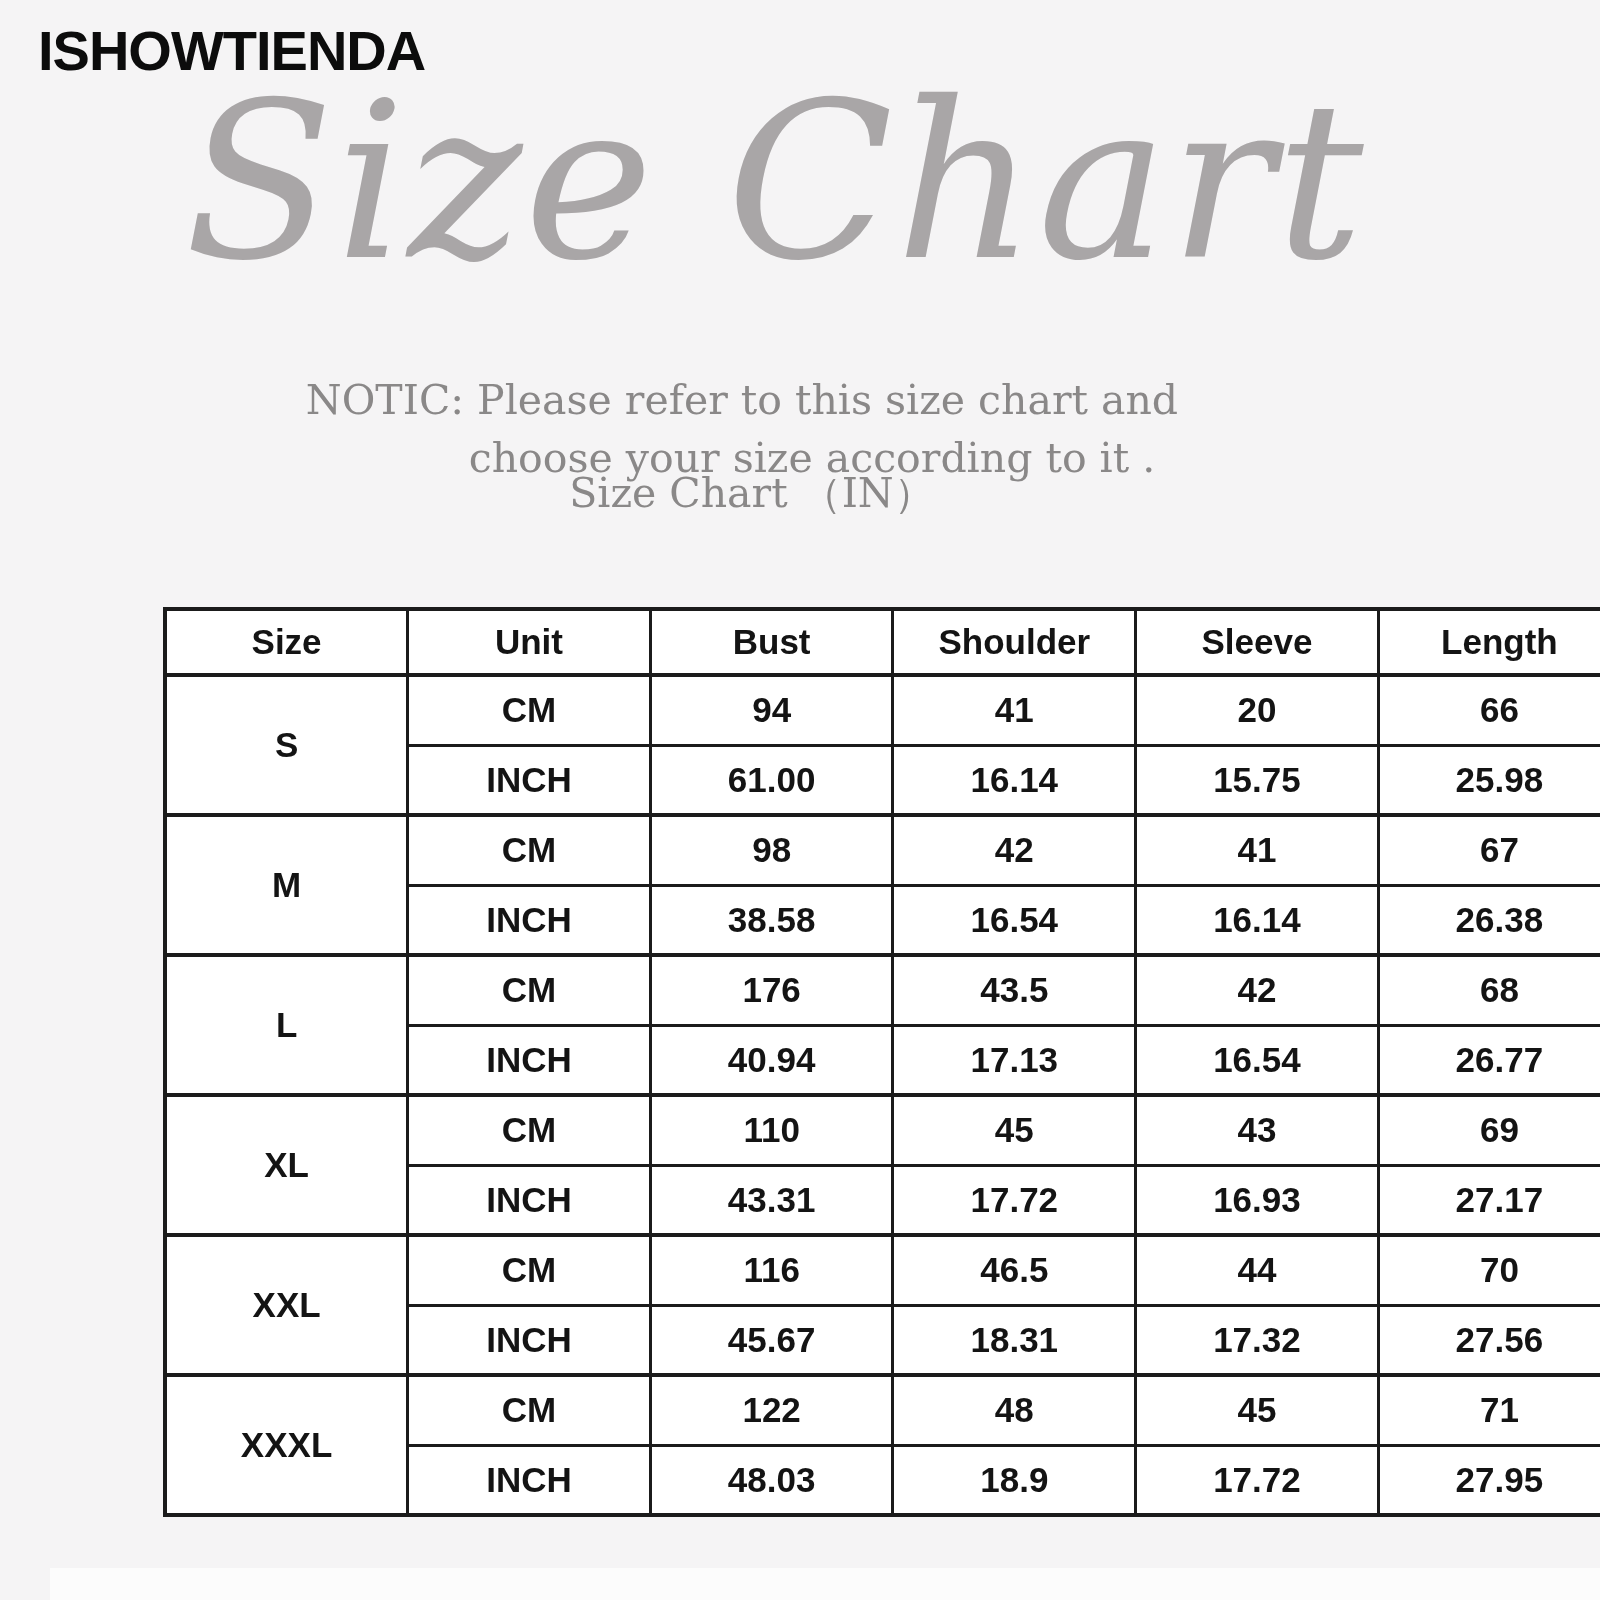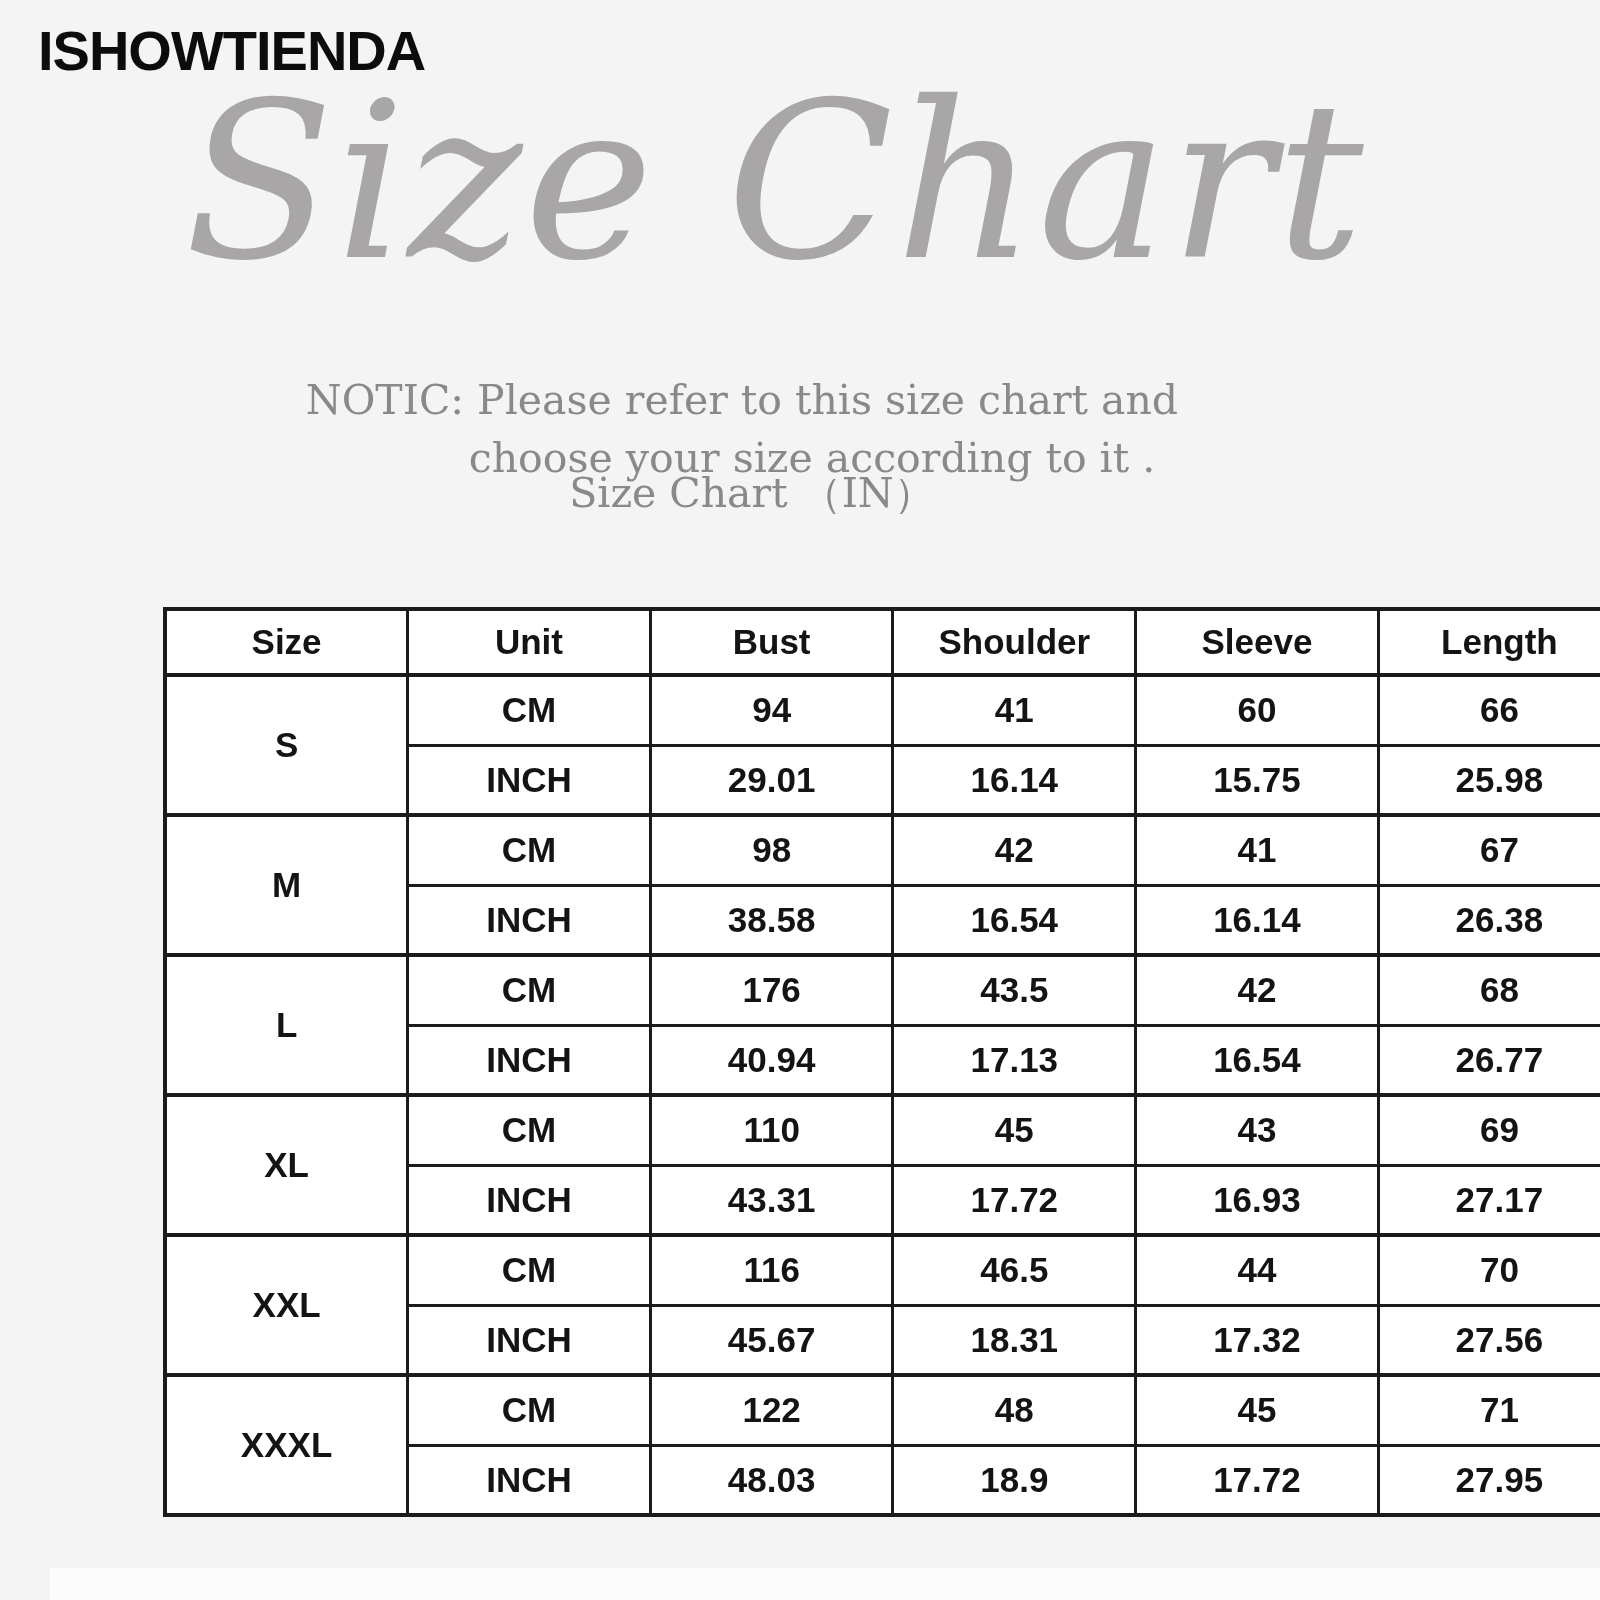--- a/index.html
+++ b/index.html
@@ -112,26 +112,26 @@
         <th>Sleeve</th>
         <th>Length</th>
       </tr>
   </thead>
   <tbody>
       <tr class="group-start">
         <th rowspan="2">S</th>
         <td>CM</td>
         <td>94</td>
         <td>41</td>
-        <td>60</td>
+        <td>20</td>
         <td>66</td>
       </tr>
       <tr>
         <td>INCH</td>
-        <td>29.01</td>
+        <td>61.00</td>
         <td>16.14</td>
         <td>15.75</td>
         <td>25.98</td>
       </tr>
       <tr class="group-start">
         <th rowspan="2">M</th>
         <td>CM</td>
         <td>98</td>
         <td>42</td>
         <td>41</td>

